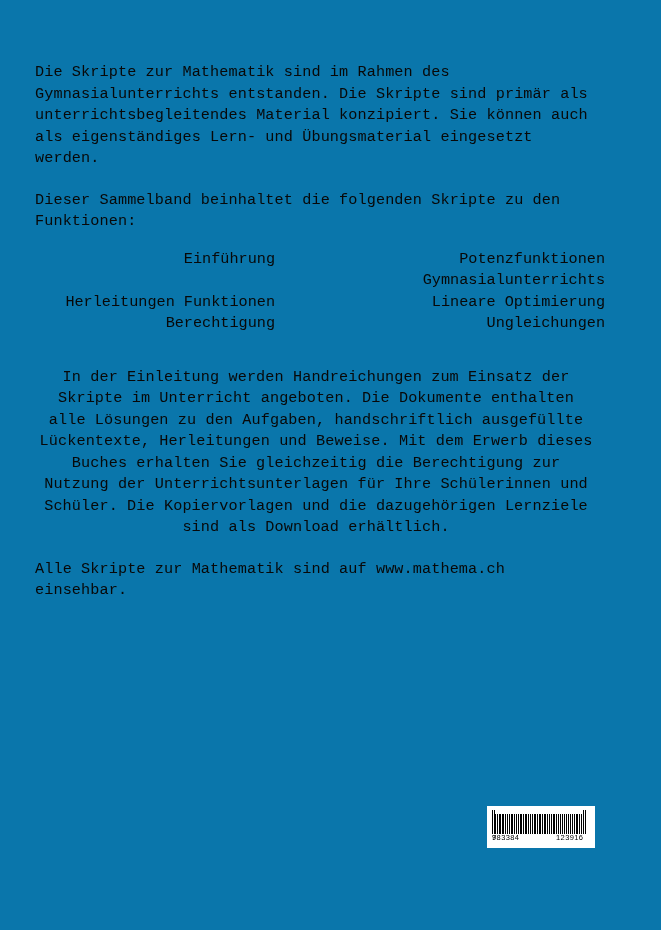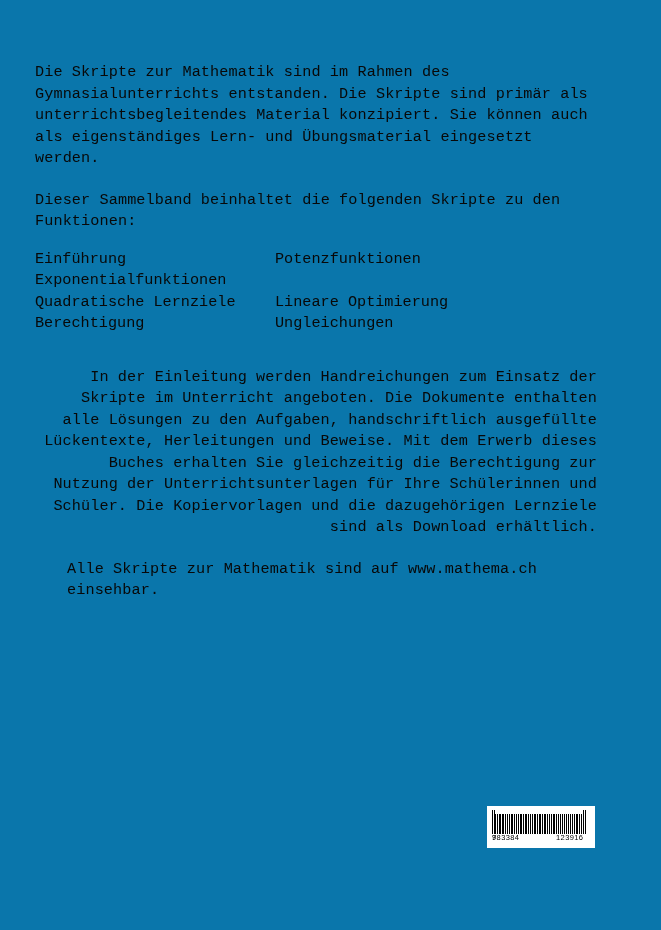--- a/index.html
+++ b/index.html
@@ -46,35 +46,35 @@
   .list {
     margin: 0;
     padding: 0;
     list-style: none;
   }
   .list-row {
     display: flex;
     font-size: 15.2px;
     line-height: 21.5px;
     color: #080808;
+    text-align: right;
   }
   .list-col-left {
     width: 240px;
     flex: 0 0 240px;
   }
   .list-col-right {
     flex: 1 1 auto;
   }
   .para.body {
     width: 562px;
-    text-align: right;
+    text-align: center;
   }
   .para.final {
     width: 562px;
-    margin-left: 32px;
   }
   
   .barcode-box {
     position: absolute;
     left: 487px;
     top: 806px;
     width: 108px;
     height: 42px;
     background: #ffffff;
     padding: 0;
@@ -125,24 +125,24 @@
     <p class="para">Dieser Sammelband beinhaltet die folgenden Skripte zu den Funktionen:</p>
 
     <div class="spacer-2"></div>
 
     <ul class="list">
       <li class="list-row">
         <span class="list-col-left">Einführung</span>
         <span class="list-col-right">Potenzfunktionen</span>
       </li>
       <li class="list-row">
-        <span class="list-col-right">Exponentialfunktionen</span>
-      </li>
-      <li class="list-row">
-        <span class="list-col-left">Quadratische Lernziele</span>
+        <span class="list-col-right">Gymnasialunterrichts</span>
+      </li>
+      <li class="list-row">
+        <span class="list-col-left">Herleitungen Funktionen</span>
         <span class="list-col-right">Lineare Optimierung</span>
       </li>
       <li class="list-row">
         <span class="list-col-left">Berechtigung</span>
         <span class="list-col-right">Ungleichungen</span>
       </li>
     </ul>
 
     <div class="spacer-3"></div>
 

